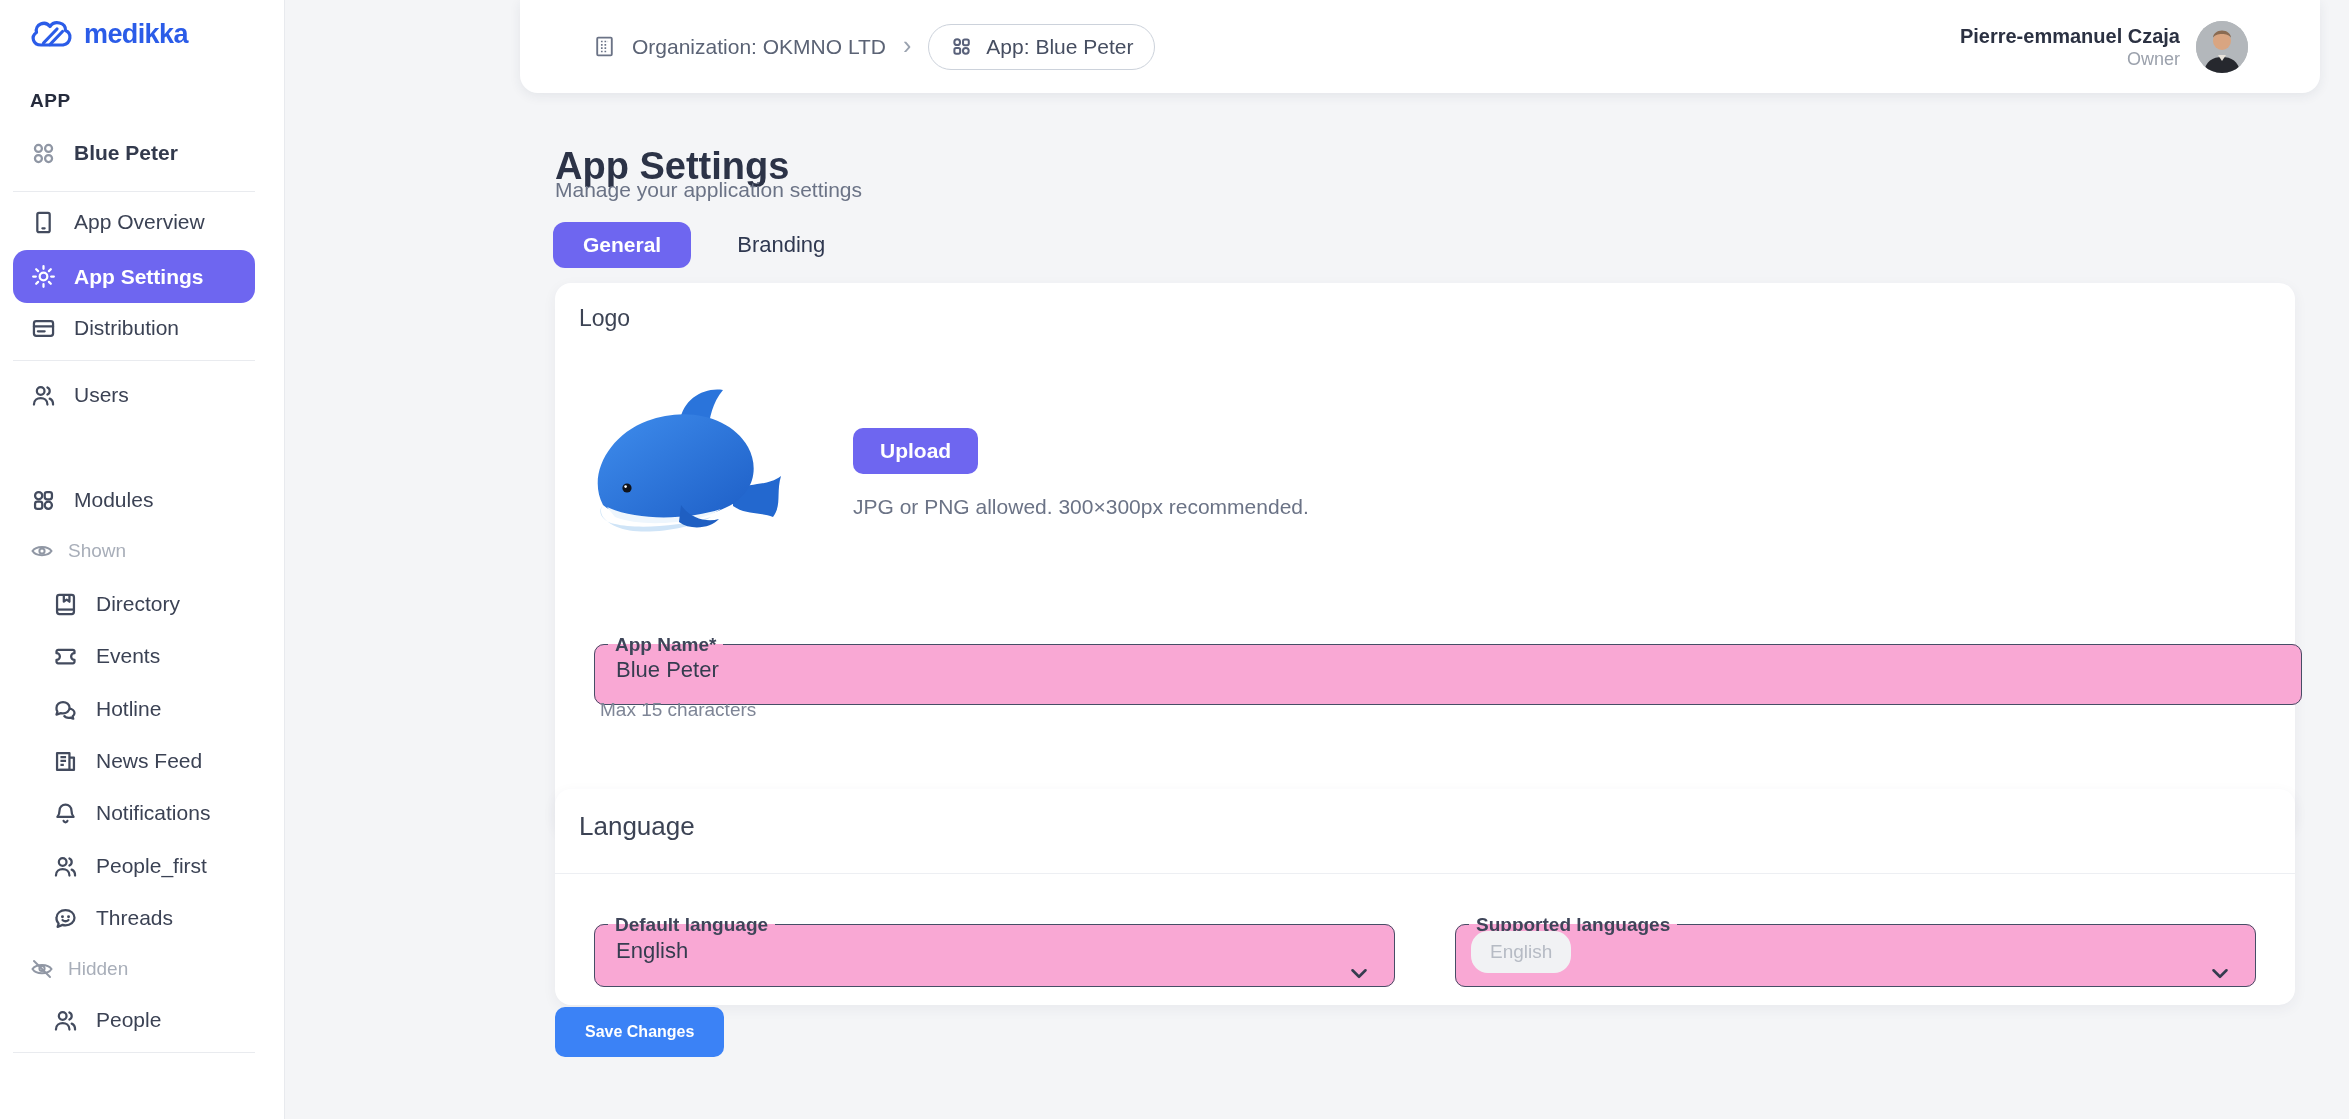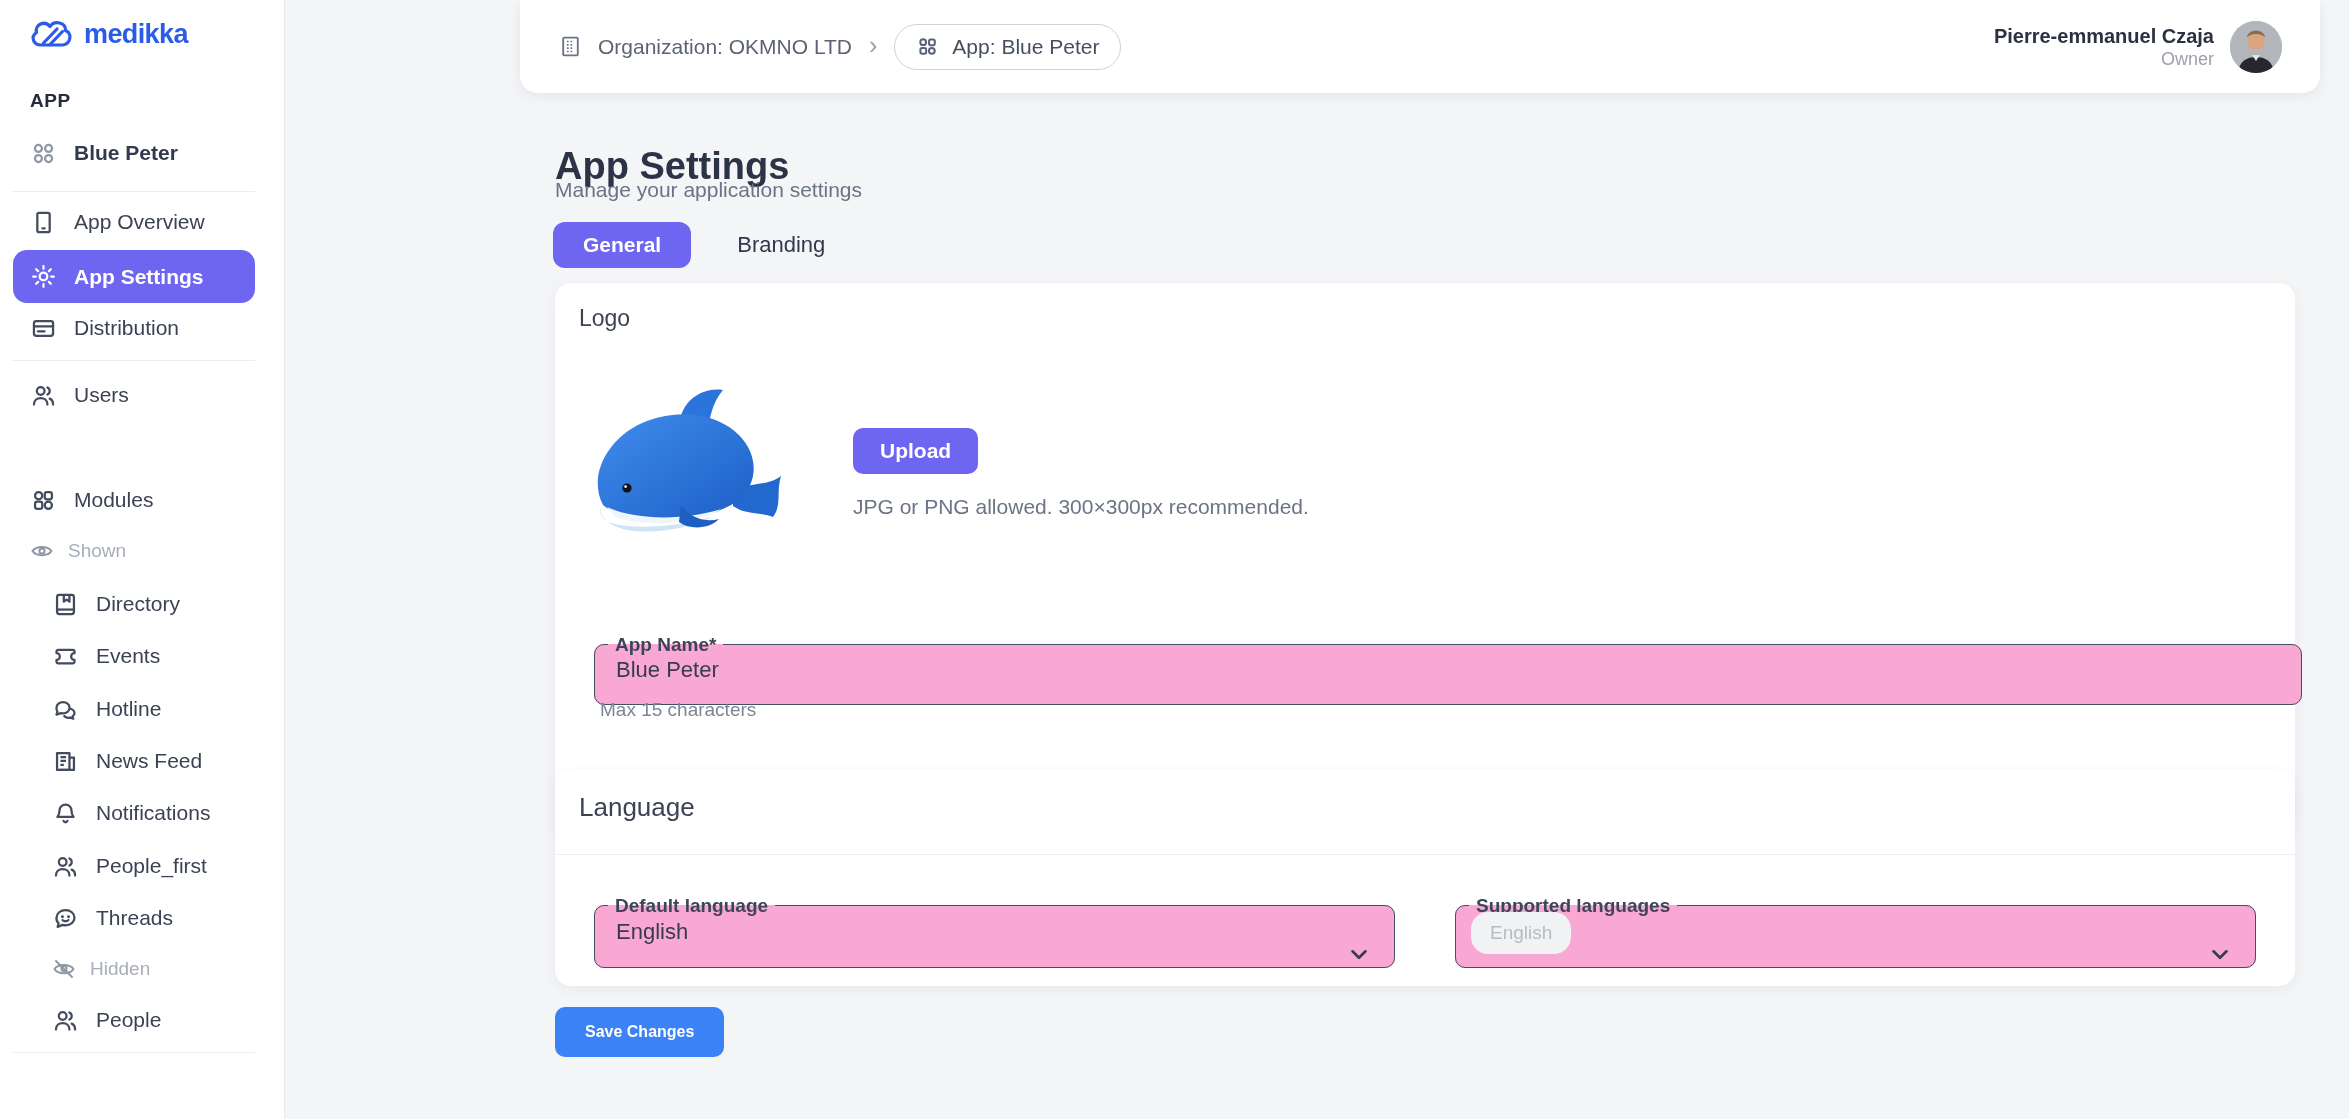--- a/index.html
+++ b/index.html
@@ -38,21 +38,21 @@
   }
   .nav-section .ic { color:#9097a4; }
   .side-divider { position:absolute; left:13px; width:242px; height:1px; background:#e9ebef; }
   .nav-item.logout .ic { color:#f4474d; }
 
   
   .topbar {
     position:absolute; left:520px; top:0; width:1800px; height:93px;
     background:#ffffff; border-radius:0 0 18px 18px;
     box-shadow:0 3px 12px rgba(40,48,80,0.08);
-    display:flex; align-items:center; padding:0 38px; z-index:4;
+    display:flex; align-items:center; padding:0 72px; z-index:4;
   }
   .crumbs { display:flex; align-items:center; gap:17px; font-size:21px; font-weight:500; color:#5b6375; }
   .crumb-org { display:flex; align-items:center; gap:15px; cursor:pointer; }
   .crumb-org .ic { color:#6b7386; }
   .crumb-sep { color:#9aa2af; font-size:25px; font-weight:400; margin-top:-3px; }
   .crumb-pill {
     display:flex; align-items:center; gap:13px; height:46px; padding:0 21px;
     border:1.5px solid #ccd2db; border-radius:24px; color:#464e61; cursor:pointer; background:#fff;
   }
   .crumb-pill .ic { color:#59617a; }
@@ -68,21 +68,21 @@
   .tabs { position:absolute; left:553px; top:222px; display:flex; align-items:center; gap:46px; }
   .tab-active {
     background:#6e66f0; color:#fff; height:46px; padding:0 30px; border-radius:12px;
     display:flex; align-items:center; font-size:21px; font-weight:700; cursor:pointer;
   }
   .tab { font-size:22px; font-weight:500; color:#2f3850; cursor:pointer; }
 
   .card { position:absolute; left:555px; width:1740px; background:#fff; border-radius:16px;
           box-shadow:0 4px 14px rgba(45,50,80,0.06); }
   .card1 { top:283px; height:549px; }
-  .card2 { top:770px; height:216px; }
+  .card2 { top:789px; height:216px; }
 
   .card-heading { position:absolute; left:24px; font-size:23px; font-weight:500; color:#3c4354; }
   .card2-heading { position:absolute; left:24px; top:22px; font-size:26px; font-weight:500; color:#3c4354; }
   .card2-divider { position:absolute; left:0; right:0; top:84px; height:1px; background:#edeff3; }
 
   .dolphin-box { position:absolute; left:28px; top:96px; width:208px; height:172px; }
   .upload-btn {
     position:absolute; left:298px; top:145px; height:46px; padding:0 27px;
     background:#6e66f0; color:#fff; border:none; border-radius:10px;
     font-size:21px; font-weight:700; font-family:inherit; cursor:pointer;
@@ -282,21 +282,21 @@
     <span class="ic">
       <svg width="27" height="27" viewBox="0 0 24 24" fill="none" stroke="currentColor" stroke-width="2" stroke-linejoin="round" stroke-linecap="round">
         <path d="M12 4.5c4.4 0 8 2.9 8 6.8s-3.6 6.8-8 6.8c-.9 0-1.8-.1-2.6-.4L5 19.5l.9-3A6.4 6.4 0 0 1 4 11.3c0-3.9 3.6-6.8 8-6.8z"></path>
         <path d="M9.3 10.4h.01M14.7 10.4h.01" stroke-width="2.6"></path>
           <path d="M9.4 13.4c1.5 1.2 3.7 1.2 5.2 0"></path>
       </svg>
     </span>
     <span>Threads</span>
   </div>
 
-  <div class="nav-section" style="top:949px;margin-left:22px;">
+  <div class="nav-section" style="top:949px;">
     <span class="ic">
       <svg width="24" height="24" viewBox="0 0 24 24" fill="none" stroke="currentColor" stroke-width="2" stroke-linecap="round">
         <path d="M2.5 12C6 6.5 18 6.5 21.5 12 19.8 14.7 16 16.2 12 16.2 8 16.2 4.2 14.7 2.5 12Z"></path>
         <circle cx="12" cy="11.5" r="2.6"></circle>
           <path d="M4 4l16 16"></path>
       </svg>
     </span>
     <span>Hidden</span>
   </div>
 

